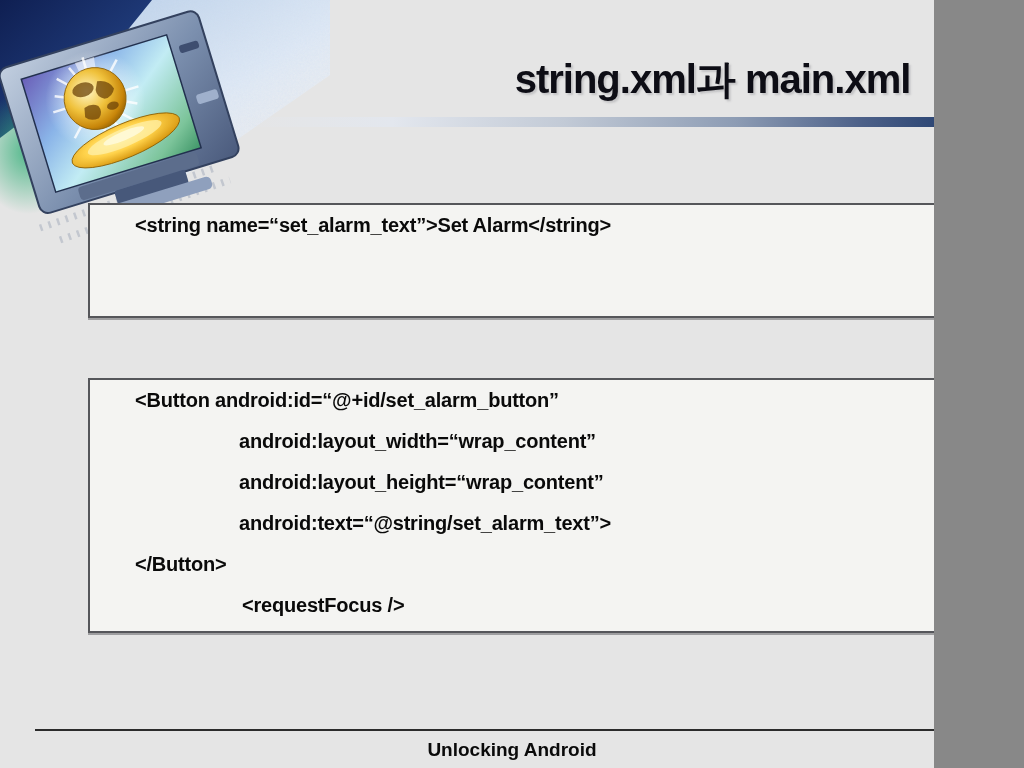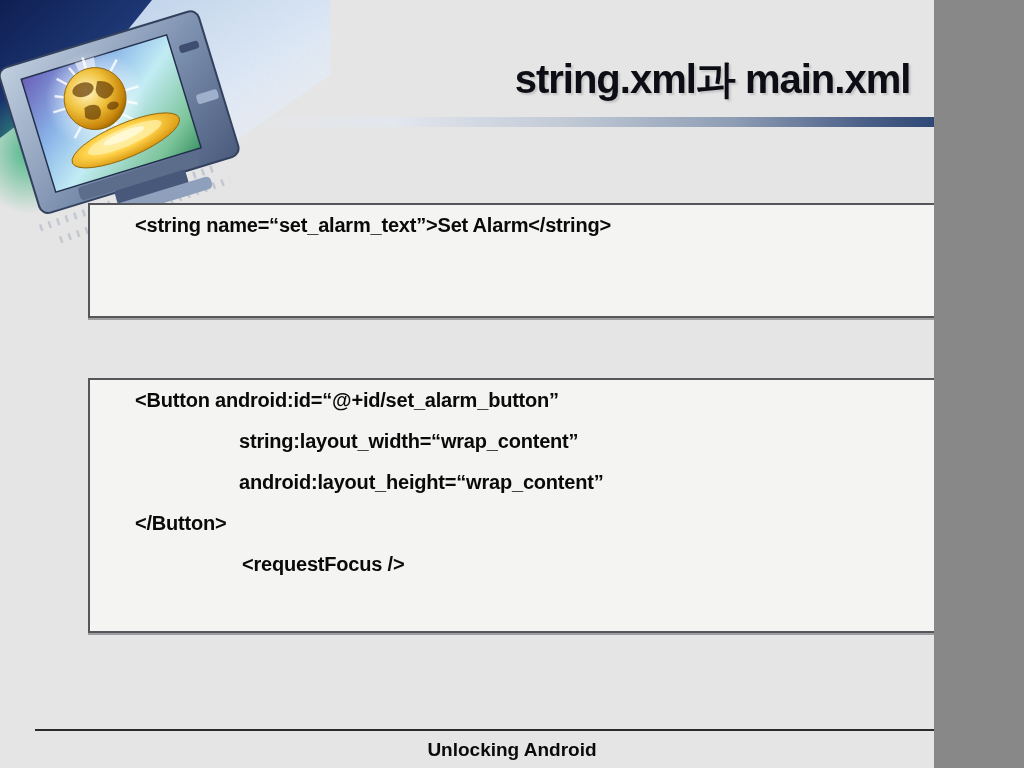--- a/index.html
+++ b/index.html
@@ -181,22 +181,23 @@
   <span class="bullet-dot dot-top"></span>
   <span class="bullet-dot dot-bottom"></span>
   <div class="gradient-bar"></div>
 
   <div class="code-box box-strings">
     <div class="code-line">&lt;string name=“set_alarm_text”&gt;Set Alarm&lt;/string&gt;</div>
   </div>
 
   <div class="code-box box-main">
     <div class="code-line">&lt;Button android:id=“@+id/set_alarm_button”</div>
-    <div class="code-line indent-attr">string:layout_width=“wrap_content”</div>
+    <div class="code-line indent-attr">android:layout_width=“wrap_content”</div>
     <div class="code-line indent-attr">android:layout_height=“wrap_content”</div>
+    <div class="code-line indent-attr">android:text=“@string/set_alarm_text”&gt;</div>
     <div class="code-line">&lt;/Button&gt;</div>
     <div class="code-line indent-tag">&lt;requestFocus /&gt;</div>
   </div>
 
   <div class="footer-divider"></div>
   <div class="footer-title">Unlocking Android</div>
   <div class="page-number">14</div>
 
 </div>
 

